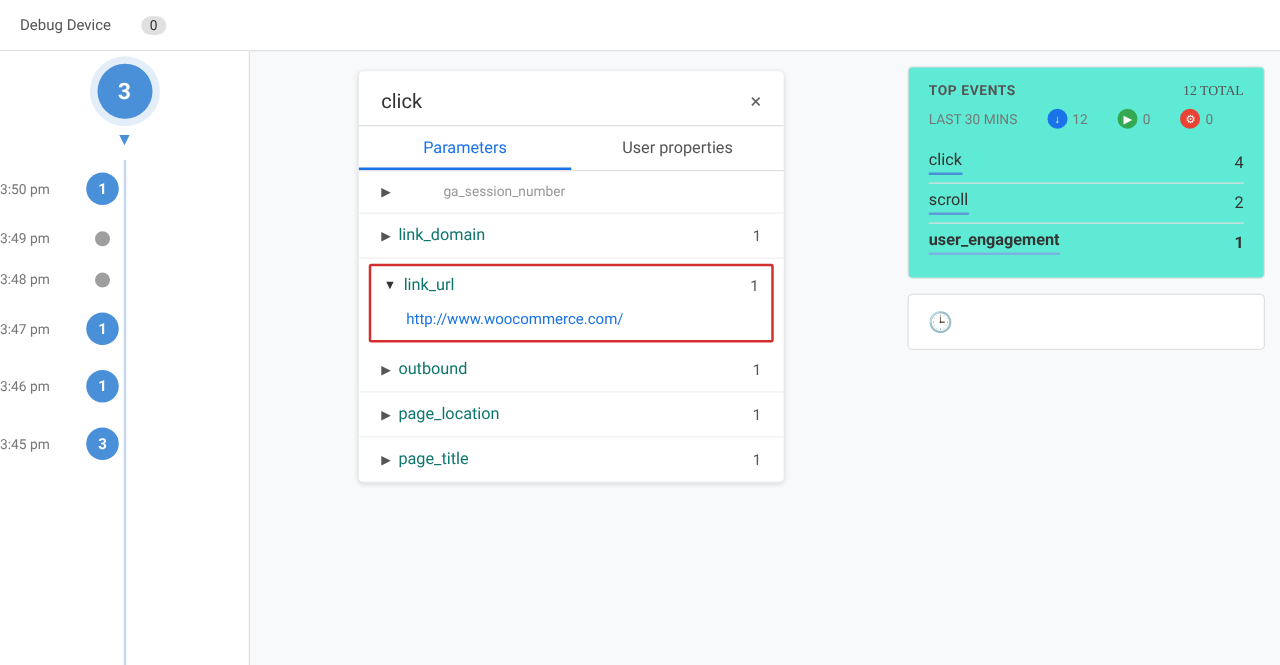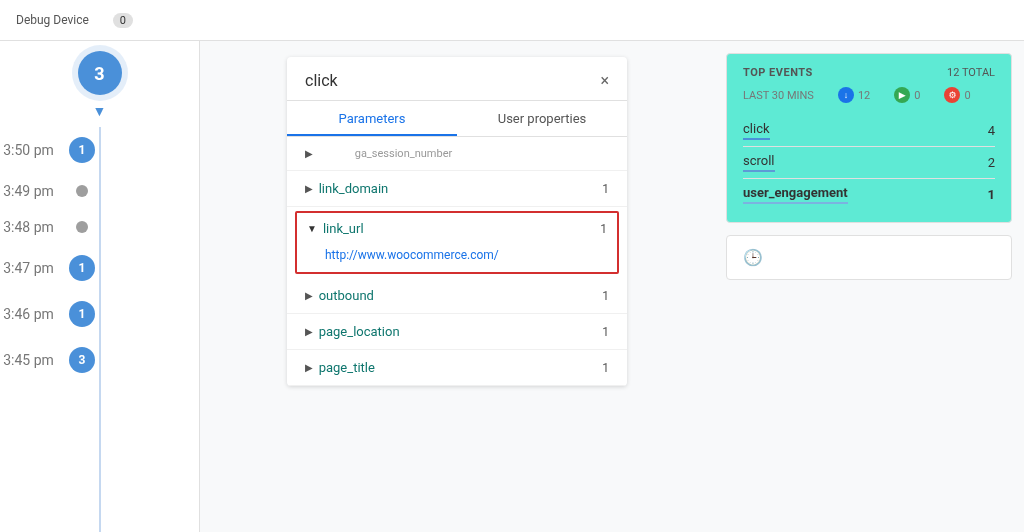--- a/index.html
+++ b/index.html
@@ -87,22 +87,22 @@
     }
     .timeline-entry {
       display: flex;
       align-items: center;
       padding: 10px 0;
       position: relative;
       width: 100%;
     }
     .timeline-time {
       width: 65px;
-      text-align: center;
-      font-size: 14px;
+      text-align: left;
+      font-size: 11px;
       color: #777;
       padding-right: 8px;
       flex-shrink: 0;
     }
     .timeline-dot-area {
       width: 34px;
       display: flex;
       justify-content: center;
       align-items: center;
       flex-shrink: 0;
@@ -245,20 +245,21 @@
     .top-events-title {
       font-size: 11px;
       font-weight: bold;
       color: #555;
       letter-spacing: 0.5px;
       text-transform: uppercase;
     }
     .top-events-total {
       font-size: 11px;
       color: #555;
+      font-family: Liberation Serif, serif;
     }
     .top-events-subheader {
       display: flex;
       align-items: center;
       gap: 24px;
       margin-bottom: 12px;
       font-size: 11px;
       color: #777;
     }
     .badge-item {

